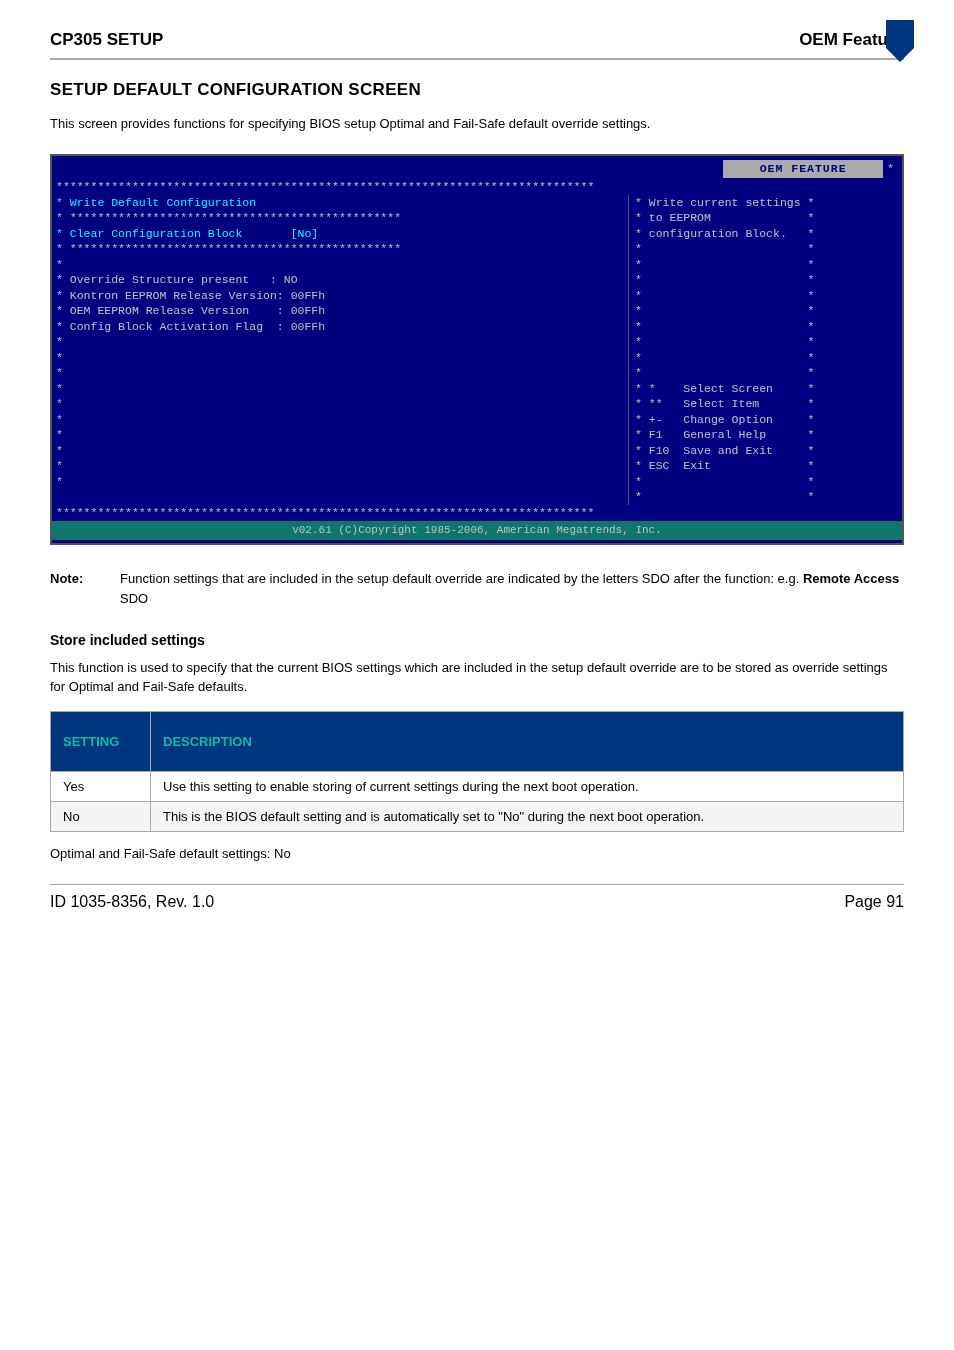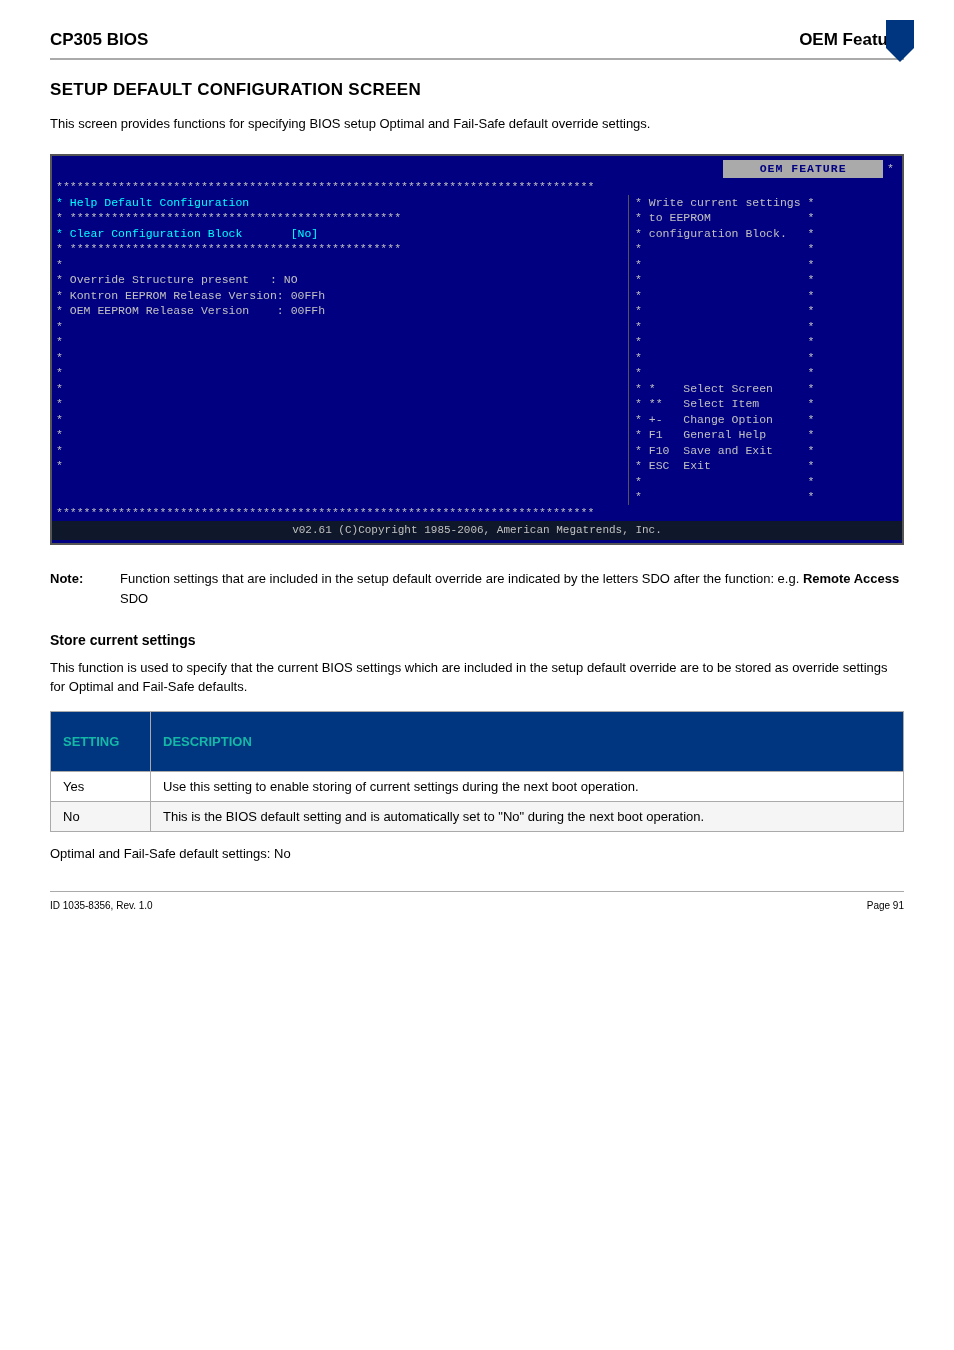--- a/index.html
+++ b/index.html
@@ -171,38 +171,38 @@
     .page-footer {
       position: absolute;
       bottom: 20px;
       left: 50px;
       right: 50px;
       border-top: 1px solid #aaa;
       display: flex;
       justify-content: space-between;
       align-items: flex-end;
       padding-top: 8px;
-      font-size: 10px;
+      font-size: 16px;
       color: #000;
       margin-top: 24px;
     }
 
     
     b, strong { font-weight: bold; }
     sup { font-size: 13px; vertical-align: super; }
   </style>
 </head>
 <body>
 
 <div class="page-container">
 
   <div class="corner-accent"></div>
 
   <div class="header">
-    <span class="header-left">CP305 BIOS</span>
+    <span class="header-left">CP305 SETUP</span>
     <span class="header-right">OEM Feature</span>
   </div>
 
   <div class="section-title">SETUP DEFAULT CONFIGURATION SCREEN</div>
 
   <div class="intro-text">This screen provides functions for specifying BIOS setup Optimal and Fail-Safe default override settings.</div>
 
   <div class="bios-outer">
 
     <div style="display:flex; background:#000080; padding:1px 4px;">
@@ -211,28 +211,29 @@
         <span>OEM FEATURE</span>
       </div>
       <div style="color:#c0c0c0; font-family:'Courier New',monospace; font-size:11.5px; padding:1px 4px;">*</div>
     </div>
 
     <div style="color:#c0c0c0; font-family:'Courier New',monospace; font-size:11.5px; padding:0 4px; white-space:pre;">******************************************************************************</div>
 
     <div style="display:flex; padding:0 4px;">
 
       <div style="flex:1; padding-right:2px;">
-        <div class="bios-line cyan">* Help Default Configuration</div>
+        <div class="bios-line cyan">* Write Default Configuration</div>
         <div class="bios-line">* ************************************************</div>
         <div class="bios-line cyan">* Clear Configuration Block       [No]</div>
         <div class="bios-line">* ************************************************</div>
         <div class="bios-line">*</div>
         <div class="bios-line">* Override Structure present   : NO</div>
         <div class="bios-line">* Kontron EEPROM Release Version: 00FFh</div>
         <div class="bios-line">* OEM EEPROM Release Version    : 00FFh</div>
+        <div class="bios-line">* Config Block Activation Flag  : 00FFh</div>
         <div class="bios-line">*</div>
         <div class="bios-line">*</div>
         <div class="bios-line">*</div>
         <div class="bios-line">*</div>
         <div class="bios-line">*</div>
         <div class="bios-line">*</div>
         <div class="bios-line">*</div>
         <div class="bios-line">*</div>
         <div class="bios-line">*</div>
         <div class="bios-line">*</div>
@@ -257,33 +258,33 @@
         <div class="bios-line">* F1   General Help      *</div>
         <div class="bios-line">* F10  Save and Exit     *</div>
         <div class="bios-line">* ESC  Exit              *</div>
         <div class="bios-line">*                        *</div>
         <div class="bios-line">*                        *</div>
       </div>
     </div>
 
     <div style="color:#c0c0c0; font-family:'Courier New',monospace; font-size:11.5px; padding:0 4px; white-space:pre;">******************************************************************************</div>
 
-    <div style="background:#0f172a; color:#c0c0c0; text-align:center; font-family:'Courier New',monospace; font-size:11px; padding:2px 0;">v02.61 (C)Copyright 1985-2006, American Megatrends, Inc.</div>
+    <div style="background:#0f766e; color:#c0c0c0; text-align:center; font-family:'Courier New',monospace; font-size:11px; padding:2px 0;">v02.61 (C)Copyright 1985-2006, American Megatrends, Inc.</div>
   </div>
 
   <div class="note-block">
     <span class="note-label">Note:</span>
     <span class="note-text">
       <span>Function settings that are included in the setup default override are indicated by the letters SDO after the function: e.g.</span>
       <b>Remote Access</b>
       <sup>SDO</sup>
     </span>
   </div>
 
-  <div class="sub-heading">Store current settings</div>
+  <div class="sub-heading">Store included settings</div>
 
   <div class="body-text">This function is used to specify that the current BIOS settings which are included in the setup default override are to be stored as override settings for Optimal and Fail-Safe defaults.</div>
 
   <table class="settings-table">
     <thead>
       <tr>
         <th style="width:100px;">
           <span>SETTING</span>
         </th>
         <th>

